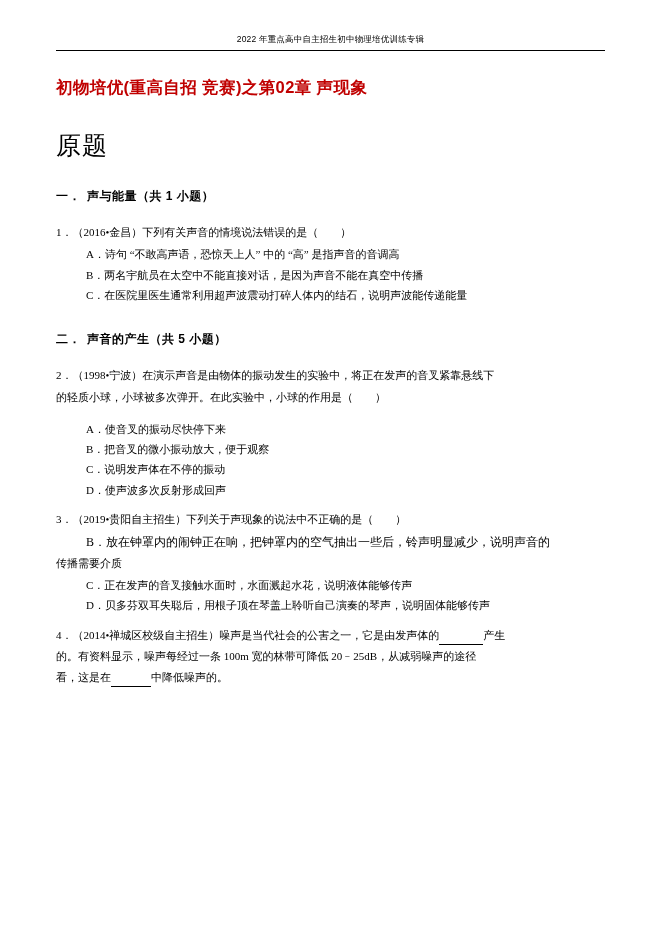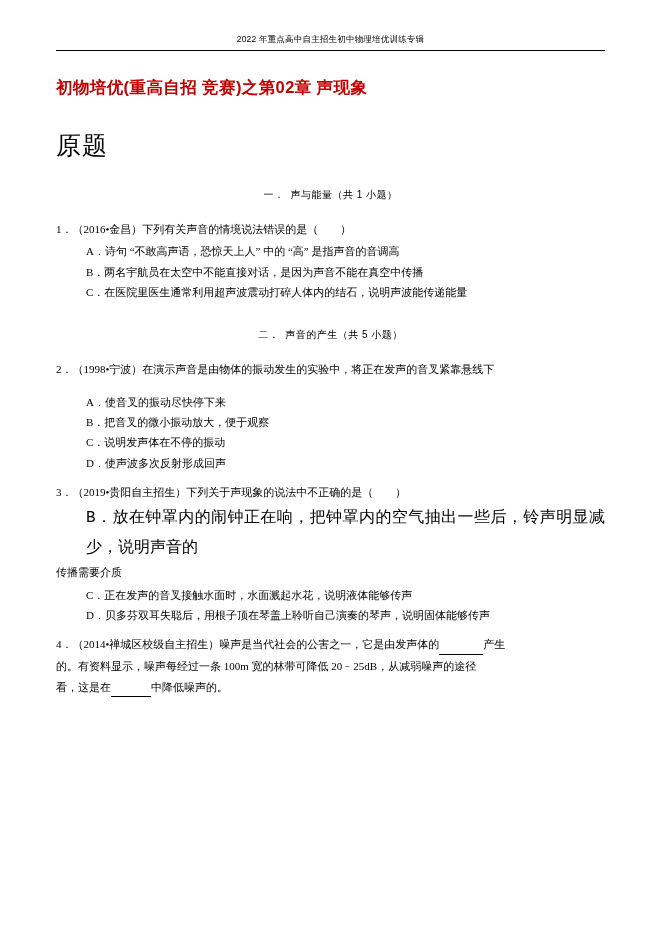--- a/index.html
+++ b/index.html
@@ -41,25 +41,24 @@
   }
   .section-heading {
     font-family: "Liberation Serif", serif;
     font-size: 25px;
     letter-spacing: 1px;
     margin: 0 0 26px 0;
     font-weight: normal;
   }
   .group-heading {
     font-family: "Liberation Sans", sans-serif;
-    font-weight: normal;
-    font-size: 10px;
+    font-weight: bold;
+    font-size: 12px;
     letter-spacing: 0.5px;
     margin: 0 0 18px 0;
-    text-align: center;
   }
   .group-heading .num {
     margin-right: 6px;
   }
   .q-block {
     margin-bottom: 10px;
   }
   .q-stem {
     font-size: 11px;
     line-height: 1.75;
@@ -71,24 +70,23 @@
   }
   .opt {
     font-size: 11px;
     line-height: 1.85;
     margin: 0;
     padding-left: 30px;
     text-align: justify;
   }
   .opt-wrap {
     padding-left: 30px;
-    font-size: 16px;
+    font-size: 12px;
     line-height: 1.85;
     text-align: justify;
-    font-family: Liberation Mono, monospace;
   }
   .gap-sm { height: 10px; }
   .gap-md { height: 16px; }
   .blank {
     display: inline-block;
     border-bottom: 1px solid #000;
     width: 44px;
     vertical-align: bottom;
     height: 12px;
   }
@@ -119,20 +117,21 @@
   </div>
 
   <div class="gap-md"></div>
 
   <div class="group-heading">
     <span class="num">二．</span><span>声音的产生（共 5 小题）</span>
   </div>
 
   <div class="q-block">
     <p class="q-stem"><span class="qnum">2．</span><span>（1998•宁波）</span><span>在演示声音是由物体的振动发生的实验中，将正在发声的音叉紧靠悬线下</span></p>
+    <p class="q-stem">的轻质小球，小球被多次弹开。在此实验中，小球的作用是（　　）</p>
     <div class="gap-sm"></div>
     <p class="opt">A．使音叉的振动尽快停下来</p>
     <p class="opt">B．把音叉的微小振动放大，便于观察</p>
     <p class="opt">C．说明发声体在不停的振动</p>
     <p class="opt">D．使声波多次反射形成回声</p>
   </div>
 
   <div class="q-block">
     <p class="q-stem"><span class="qnum">3．</span><span>（2019•贵阳自主招生）</span><span>下列关于声现象的说法中不正确的是（　　）</span></p>
     <div class="opt-wrap">

